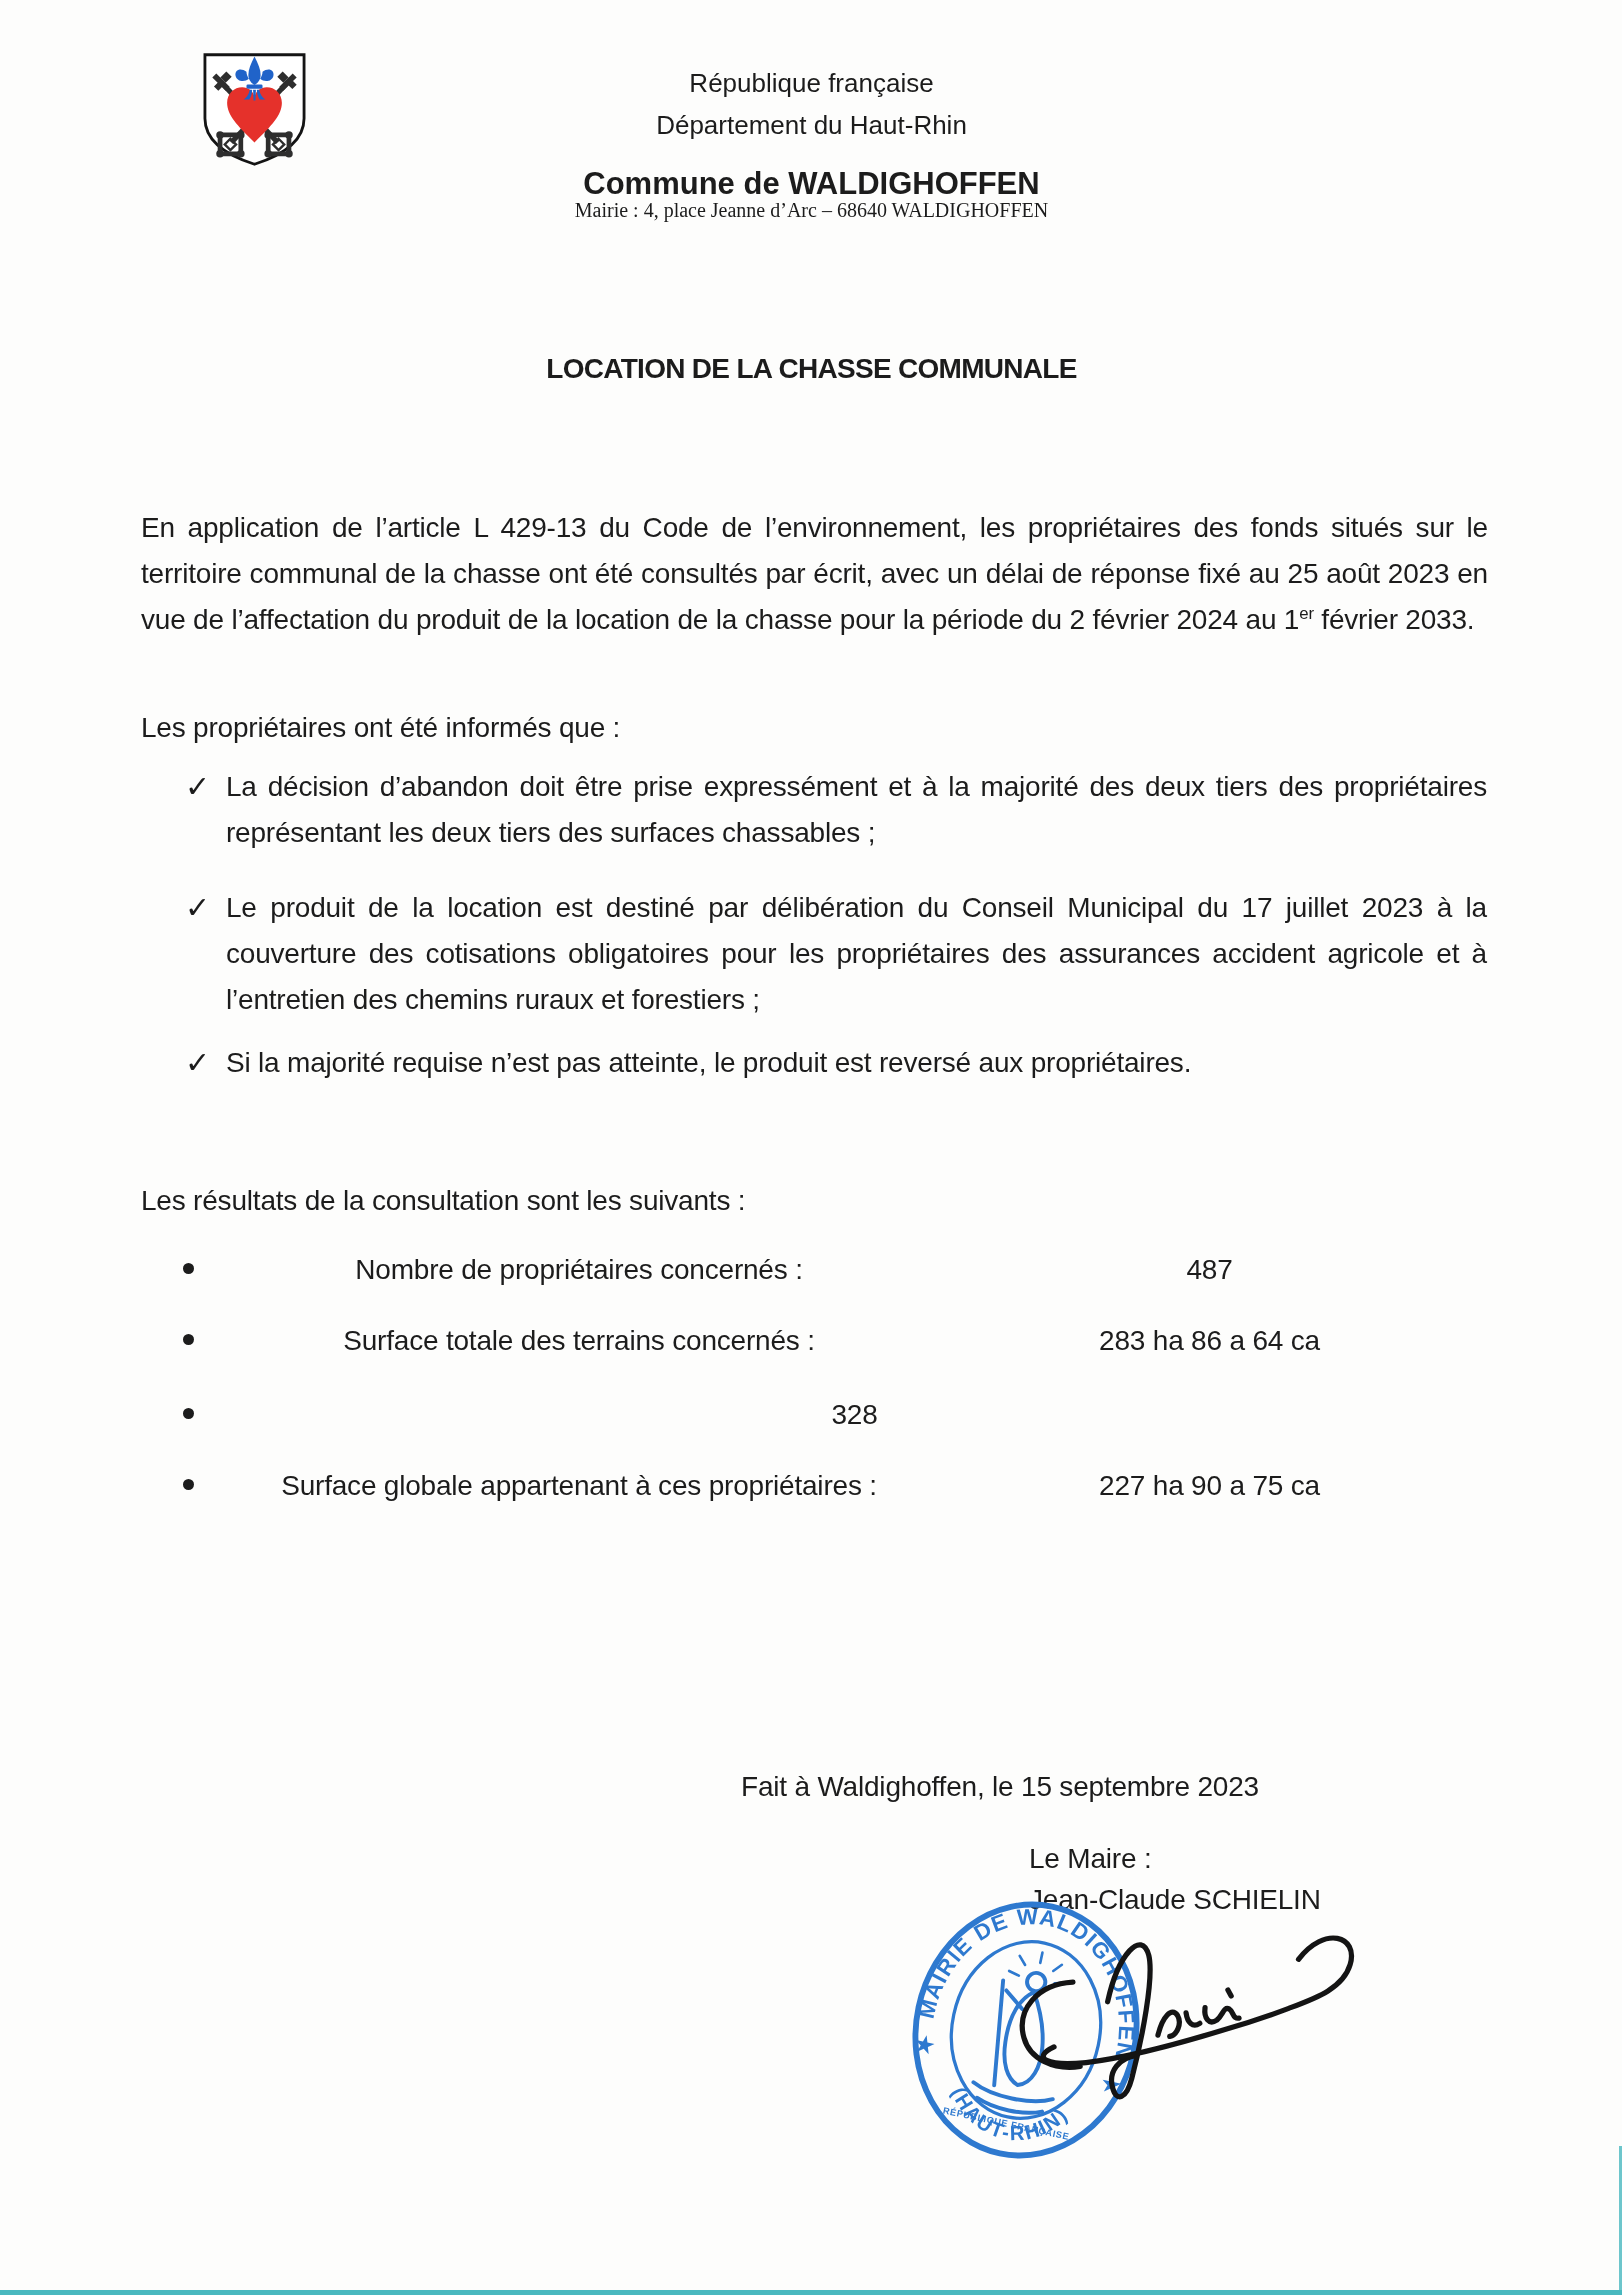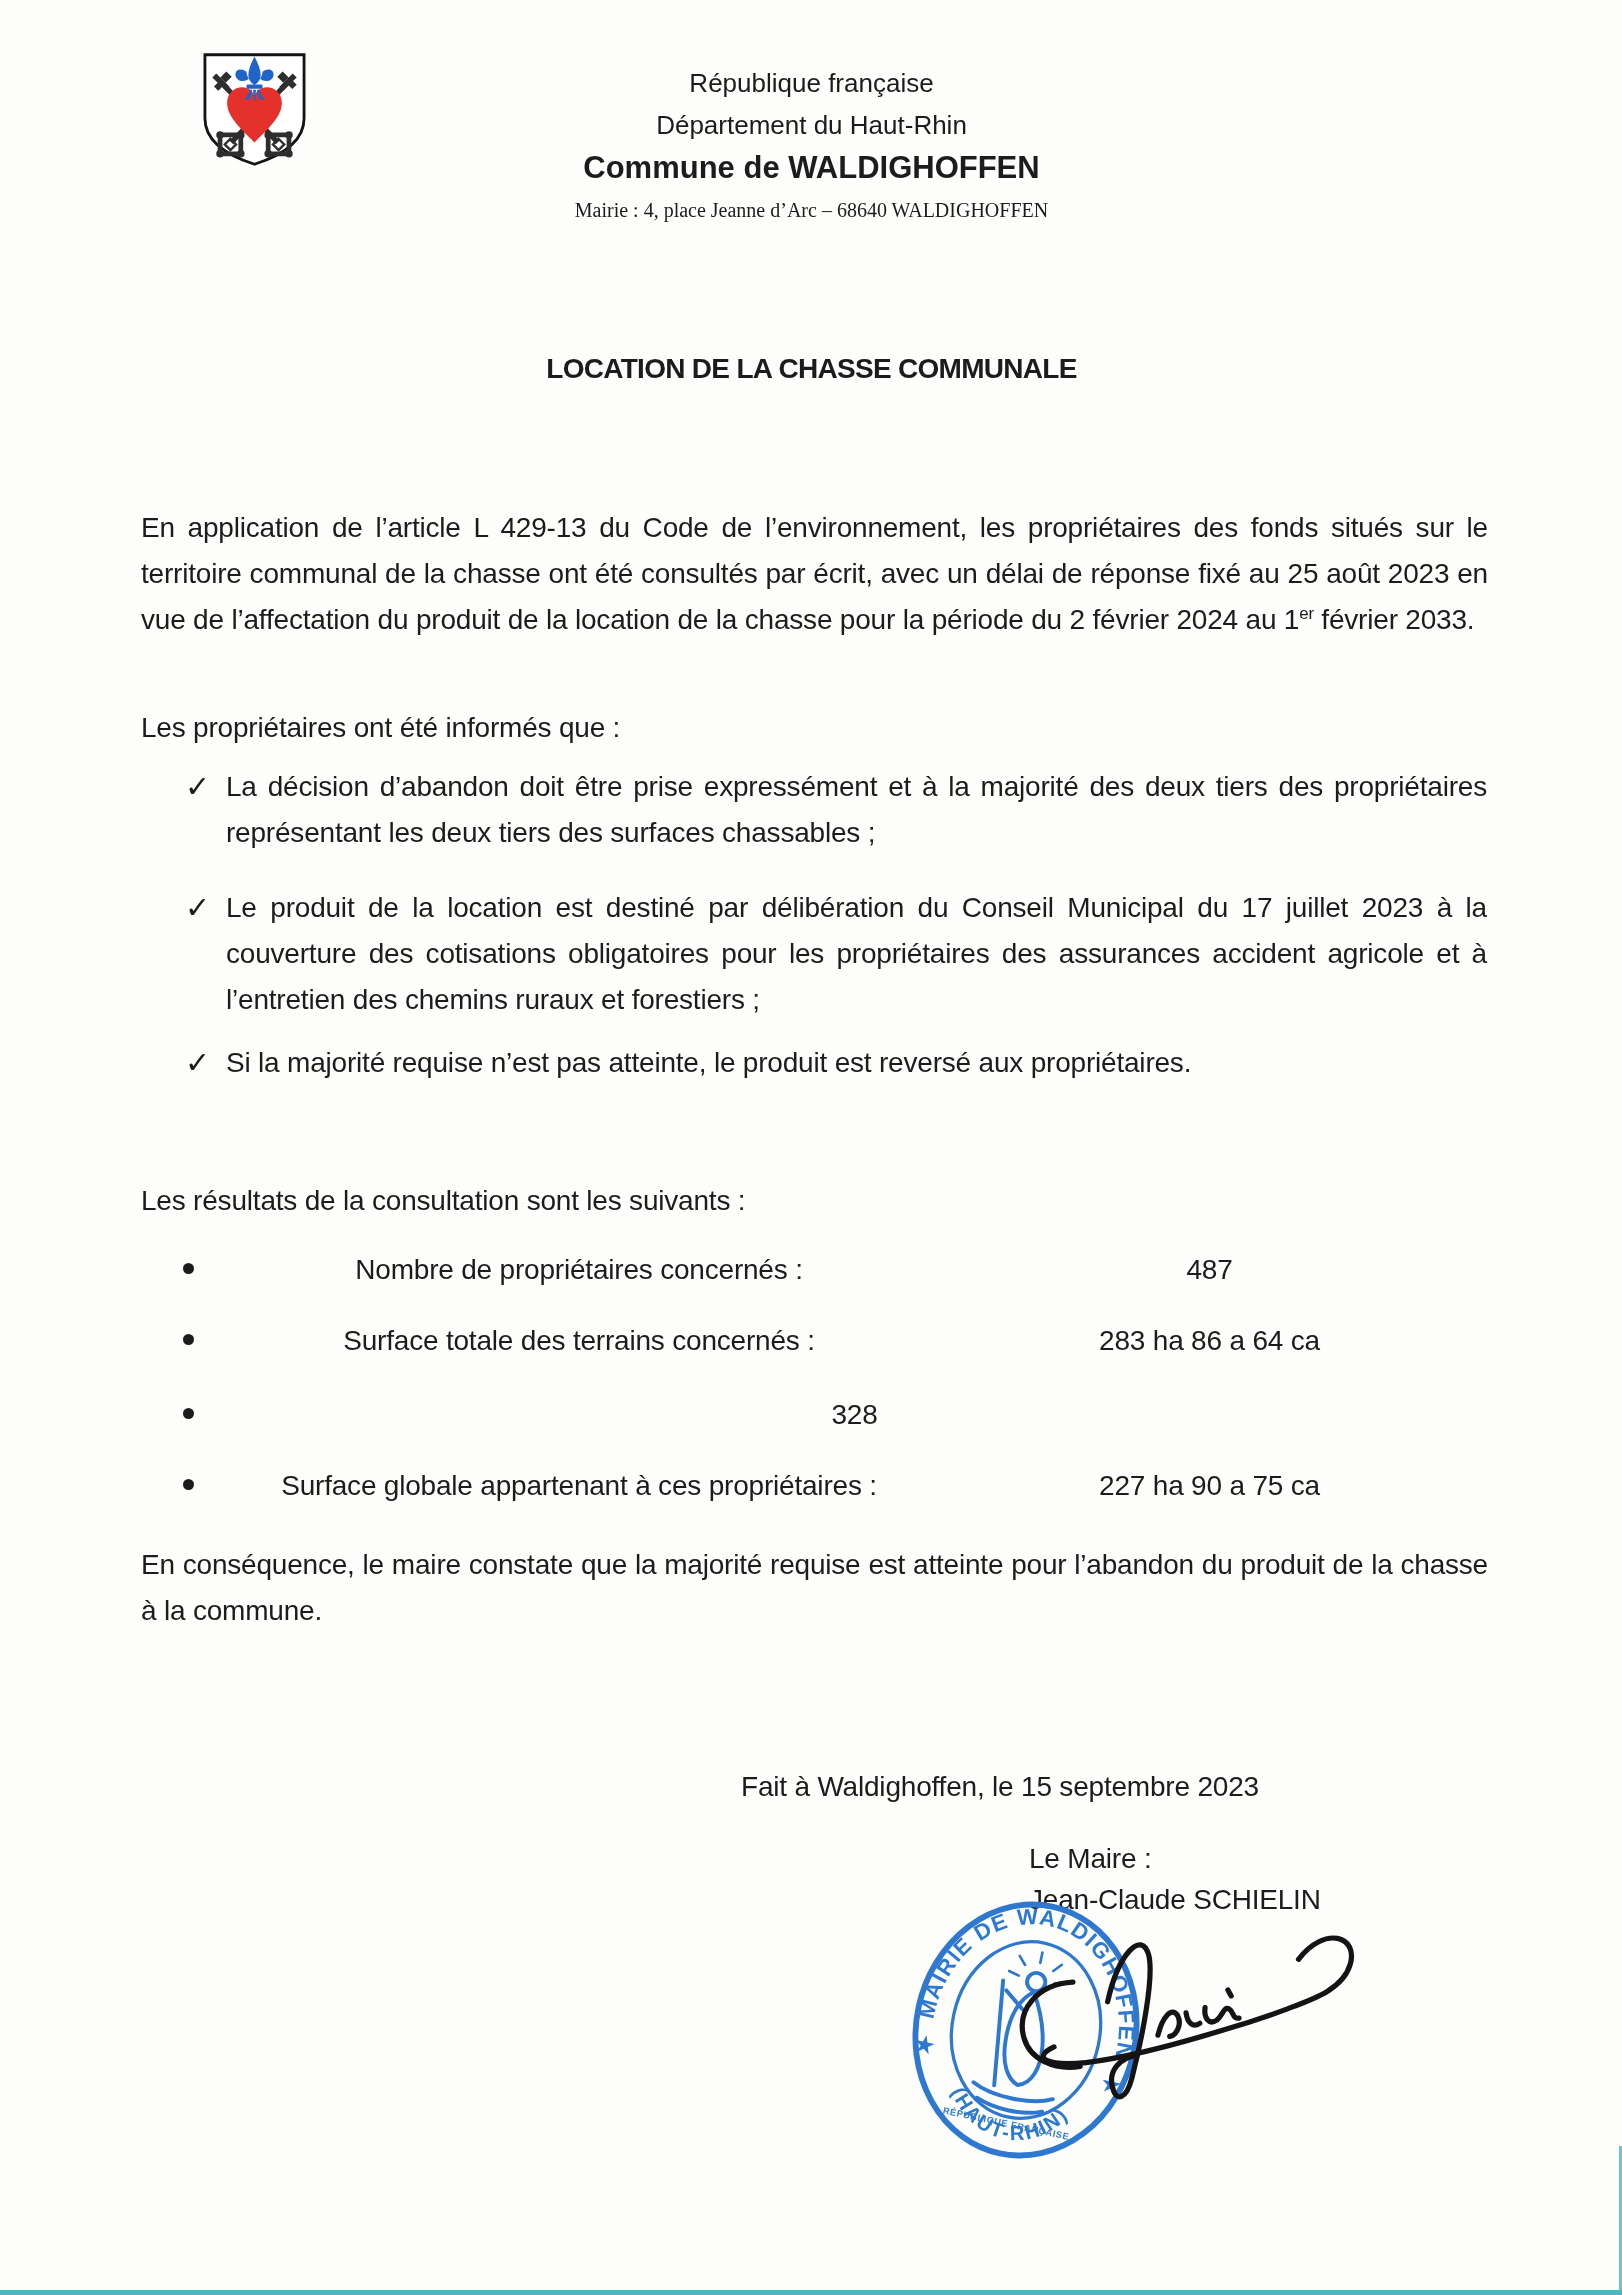--- a/index.html
+++ b/index.html
@@ -96,21 +96,21 @@
       <path d="M 132 46 C 145 36 158 43 155 55 C 152 67 136 69 127 61 C 130 56 132 51 132 46 Z"></path>
       <rect x="98" y="73" width="34" height="9" rx="3"></rect>
       <path d="M 105 84 C 103 94 99 100 92 105 L 104 105 C 108 98 110 91 110 84 Z"></path>
       <path d="M 112 84 L 118 84 L 117 107 L 113 107 Z"></path>
       <path d="M 125 84 C 127 94 131 100 138 105 L 126 105 C 122 98 120 91 120 84 Z"></path>
     </g>
   </svg>
 
   <div class="abs centered hdr-line" style="top:65px">République française</div>
   <div class="abs centered hdr-line" style="top:107px">Département du Haut-Rhin</div>
-  <div class="abs centered hdr-commune" style="top:148px">Commune de WALDIGHOFFEN</div>
+  <div class="abs centered hdr-commune" style="top:164px">Commune de WALDIGHOFFEN</div>
   <div class="abs centered hdr-mairie" style="top:191px">Mairie : 4, place Jeanne d’Arc – 68640 WALDIGHOFFEN</div>
 
   <div class="abs centered title" style="top:353px">LOCATION DE LA CHASSE COMMUNALE</div>
 
   <div class="abs para body-text just" style="top:505px"><span>En application de l’article L 429-13 du Code de l’environnement, les propriétaires des fonds situés sur le territoire communal de la chasse ont été consultés par écrit, avec un délai de réponse fixé au 25 août 2023 en vue de l’affectation du produit de la location de la chasse pour la période du 2 février 2024 au 1</span><sup>er</sup><span> février 2033.</span></div>
 
   <div class="abs para body-text" style="top:705px">Les propriétaires ont été informés que :</div>
 
   <div class="abs check-item body-text" style="top:764px">
     <div class="check-mark">✓</div>
@@ -148,21 +148,20 @@
     <div class="result-value">328</div>
   </div>
   <div class="abs result-row body-text" style="top:1463px">
     <div class="result-bullet-cell">
         <span class="bullet-dot"></span>
       </div>
     <div class="result-label">Surface globale appartenant à ces propriétaires :</div>
     <div class="result-value">227 ha 90 a 75 ca</div>
   </div>
 
-  <div class="abs para body-text just" style="top:1542px">En conséquence, le maire constate que la majorité requise est atteinte pour l’abandon du produit de la chasse à la commune.</div>
 
   <div class="abs body-text sig-line" style="top:1764px; left:741px">Fait à Waldighoffen, le 15 septembre 2023</div>
   <div class="abs body-text sig-line" style="top:1836px; left:1029px">Le Maire :</div>
   <div class="abs body-text sig-line" style="top:1877px; left:1029px">Jean-Claude SCHIELIN</div>
 
   <div class="abs stamp-wrap">
     <svg viewBox="0 0 360 410" aria-hidden="true">
       <defs>
         <path id="arcTop" d="M 42 250 A 142 168 0 1 1 318 250" fill="none"></path>
         <path id="arcBottom" d="M 75 295 A 115 135 0 0 0 285 295" fill="none"></path>

